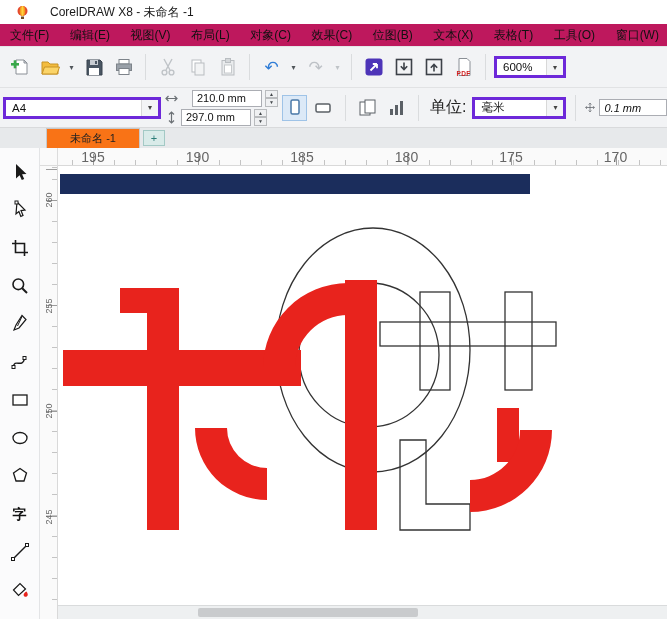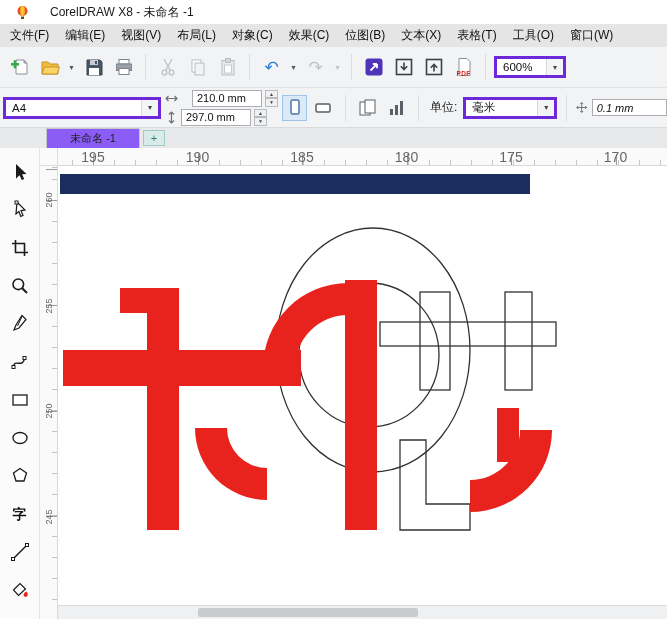--- a/index.html
+++ b/index.html
@@ -5,21 +5,21 @@
   *{margin:0;padding:0;box-sizing:border-box;}
   :root{--navy:#1b2d5c;--red:#e8231d;--outline:#333333;}
   html,body{width:667px;height:619px;overflow:hidden;}
   body{position:relative;font-family:"Liberation Sans",sans-serif;font-size:12px;background:#fff;color:#111;}
 
   
   .titlebar{position:absolute;left:0;top:0;right:0;height:24px;background:#fff;display:flex;align-items:center;gap:20px;padding-left:15px;}
   .wtitle{font-size:12px;color:#1a1a1a;white-space:nowrap;}
 
   
-  .menubar{position:absolute;left:0;top:24px;right:0;height:22px;background:#e5e5e5;display:flex;align-items:center;padding-left:2px;}
+  .menubar{position:absolute;left:0;top:24px;right:0;height:22px;background:#be185d;display:flex;align-items:center;padding-left:2px;justify-content:space-between;}
   .menu-item{padding:3px 8px;font-size:12px;color:#111;white-space:nowrap;}
 
   
   .toolbar{position:absolute;left:0;top:46px;right:0;height:41px;background:#f2f3f5;border-top:1px solid #e4e5e7;display:flex;align-items:center;padding-left:6px;gap:3px;}
   .tbtn{width:27px;height:27px;display:flex;align-items:center;justify-content:center;position:relative;flex:0 0 auto;}
   .caret{font-size:8px;color:#50555a;width:11px;text-align:center;flex:0 0 auto;}
   .caret.disabled{color:#bfc3c7;}
   .sep{width:1px;height:26px;background:#dadcde;margin:0 5px;flex:0 0 auto;}
   .glyph{font-size:17px;line-height:1;}
   .undo{color:#2f7cd6;}
@@ -31,25 +31,25 @@
 
   
   .propbar{position:absolute;left:0;top:87px;right:0;height:40px;background:#f2f3f5;border-top:1px solid #e1e2e4;display:flex;align-items:center;gap:4px;padding-left:3px;}
   .dimgroup{display:flex;flex-direction:column;gap:2px;flex:0 0 auto;}
   .dimrow{display:flex;align-items:center;gap:3px;}
   .field{height:17px;background:#fff;border:1px solid #abadb3;font-size:11px;display:flex;align-items:center;padding:0 4px;white-space:nowrap;}
   .spin{display:flex;flex-direction:column;width:13px;flex:0 0 auto;}
   .spin span{height:8.5px;border:1px solid #b9bbbe;background:#eff0f2;font-size:5px;line-height:7px;text-align:center;color:#45494d;}
   .pbtn{width:25px;height:26px;display:flex;align-items:center;justify-content:center;border:1px solid transparent;flex:0 0 auto;}
   .pbtn.active{background:#dce9f7;border-color:#9fc3e7;}
-  .plabel{font-size:12px;color:#222;padding:0 2px;white-space:nowrap;}
+  .plabel{font-size:16px;color:#222;padding:0 2px;white-space:nowrap;}
 
   
   .tabbar{position:absolute;left:0;top:127px;right:0;height:21px;background:#e7e9eb;border-top:1px solid #d9dadc;display:flex;align-items:flex-end;}
-  .doctab{margin-left:46px;width:94px;height:20px;background:#8b5cf6;border:1px solid #c7c9cb;border-bottom:none;font-size:11px;color:#222;display:flex;align-items:center;justify-content:center;white-space:nowrap;}
+  .doctab{margin-left:46px;width:94px;height:20px;background:#f97316;border:1px solid #c7c9cb;border-bottom:none;font-size:11px;color:#222;display:flex;align-items:center;justify-content:center;white-space:nowrap;}
   .newtab{margin-left:3px;margin-bottom:2px;width:22px;height:16px;background:#d9ebe9;border:1px solid #a3c9c5;color:#2b7d78;font-size:11px;line-height:14px;text-align:center;}
 
   
   .main{position:absolute;left:0;top:148px;right:0;bottom:0;background:#fff;}
   .toolbox{position:absolute;left:0;top:0;bottom:0;width:40px;background:#fbfbfc;border-right:1px solid #e3e4e6;padding-top:5px;}
   .tool{width:39px;height:38px;display:flex;align-items:center;justify-content:center;}
   .tool-glyph{font-size:14px;font-weight:bold;color:#111;line-height:1;}
   .corner{position:absolute;left:40px;top:0;width:18px;height:18px;background:#fafafa;border-right:1px solid #dcdcdc;border-bottom:1px solid #dcdcdc;}
   .hruler{position:absolute;left:58px;right:0;top:0;height:18px;background:#fafafa;border-bottom:1px solid #d9d9d9;overflow:hidden;}
   .hruler::before{content:"";position:absolute;left:0;right:0;bottom:0;height:5px;background-image:repeating-linear-gradient(to right,#c4c4c4 0 1px,transparent 1px 21px);background-position-x:14px;}

